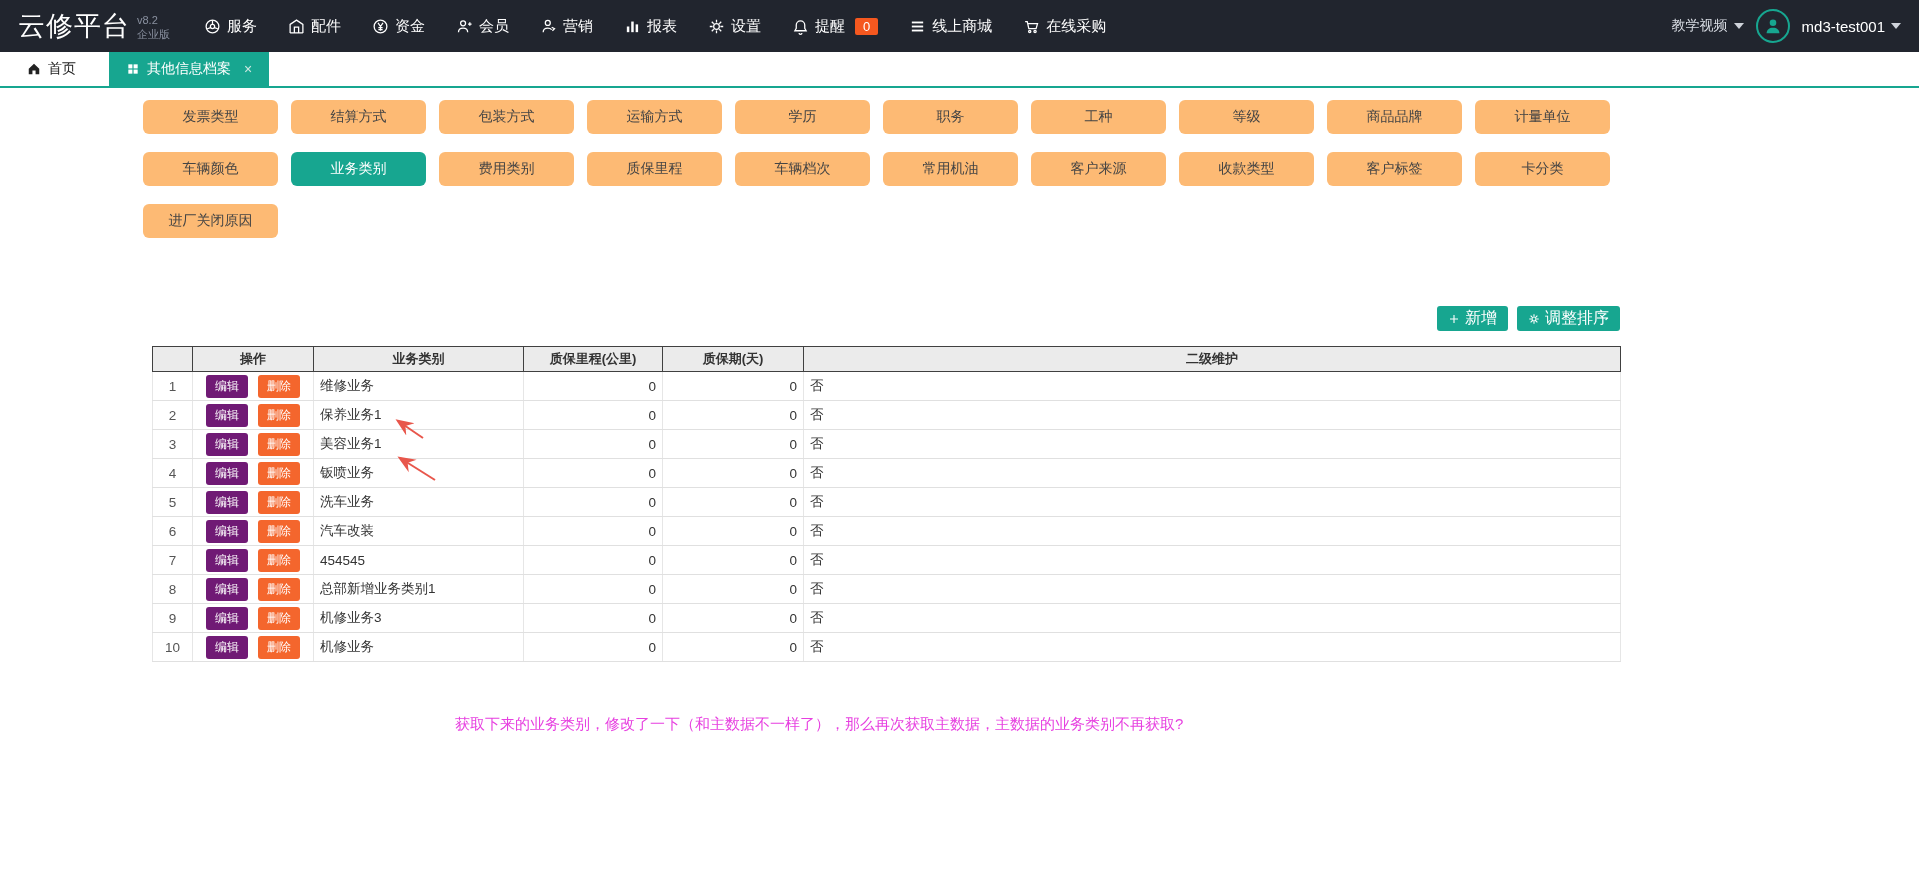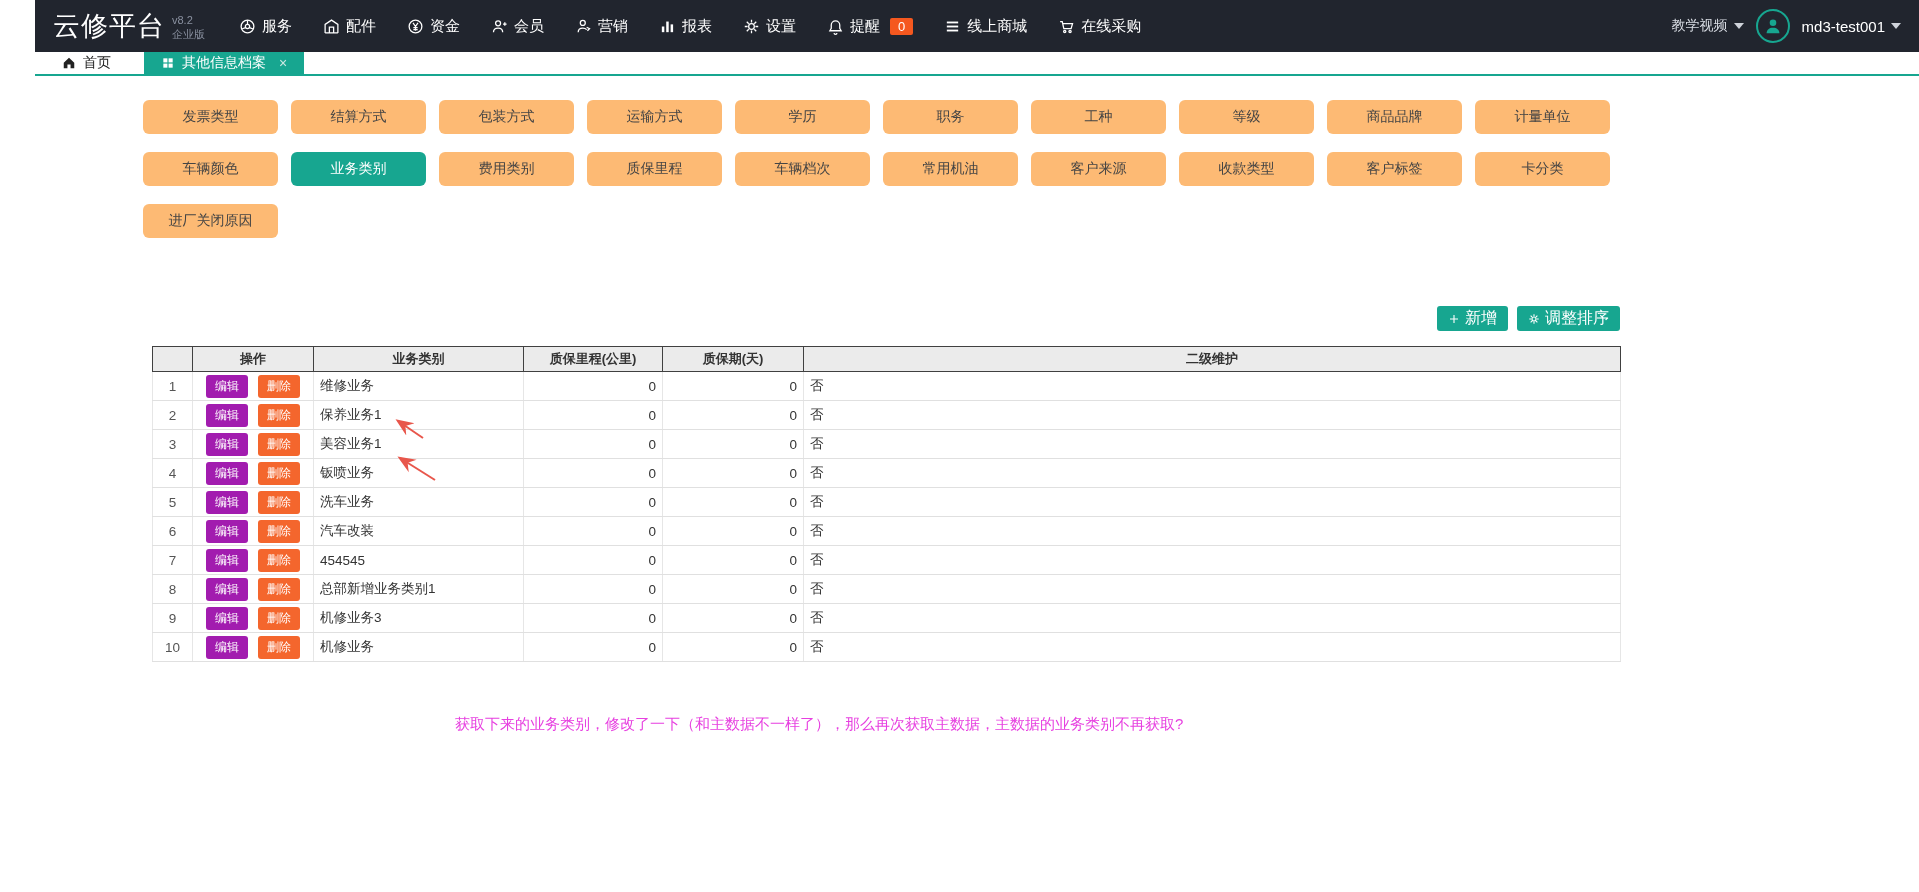--- a/index.html
+++ b/index.html
@@ -1,38 +1,38 @@
 <!DOCTYPE html>
 <html><head>
 <meta charset="utf-8">
 <style>
   * { margin:0; padding:0; box-sizing:border-box; }
   html,body { width:1919px; height:892px; background:#fff; overflow:hidden;
     font-family:"Liberation Sans","DejaVu Sans",sans-serif; }
-  .page { position:relative; width:1919px; height:892px;padding-left:35px; }
+  .page { position:relative; width:1919px; height:892px; }
 
   
   .navbar { height:52px; background:#21252e; display:flex; align-items:center; padding:0 18px; color:#fff; }
   .brand-wrap { display:flex; align-items:center; gap:7px; }
   .brand { font-size:27px; letter-spacing:1px; color:#fff; }
   .brand-meta { display:flex; flex-direction:column; font-size:11px; color:#8a91a0; line-height:1.25; padding-top:4px; }
   .nav-menu { display:flex; align-items:center; margin-left:34px; gap:31px; }
   .nav-item { display:flex; align-items:center; gap:6px; font-size:15px; color:#fff; cursor:pointer; white-space:nowrap; }
   .nav-item svg { width:17px; height:17px; stroke:#fff; fill:none; stroke-width:1.8; }
   .nav-item svg.filled { fill:#fff; stroke:none; }
   .badge { background:#f5581f; color:#fff; font-size:13px; padding:1px 8px; border-radius:2px; margin-left:4px; }
   .nav-right { margin-left:auto; display:flex; align-items:center; gap:12px; }
   .nav-right .link { display:flex; align-items:center; gap:6px; font-size:14px; color:#d9dde4; cursor:pointer;justify-content:flex-end; }
   .caret { width:0; height:0; border-left:5px solid transparent; border-right:5px solid transparent; border-top:6px solid #cfd3da; }
   .avatar { width:34px; height:34px; border-radius:50%; border:2px solid #17a690; display:flex; align-items:center; justify-content:center; background:#21252e; }
   .avatar svg { width:22px; height:22px; fill:#17a690; }
   .username { font-size:15px; color:#fff; }
 
   
-  .tabbar { height:24px; background:#fff; border-bottom:2px solid #17a690; display:flex; align-items:stretch; padding-left:10px; }
+  .tabbar { height:36px; background:#fff; border-bottom:2px solid #17a690; display:flex; align-items:stretch; padding-left:10px; }
   .tab { display:flex; align-items:center; gap:7px; padding:0 17px; font-size:14px; color:#222; cursor:pointer; }
   .tab svg { width:14px; height:14px; fill:#222; }
   .tab.active { background:#17a690; color:#fff; margin-left:16px; }
   .tab.active svg { fill:#fff; }
   .tab-close { color:#cfe9e3; font-size:14px; margin-left:6px; cursor:pointer; line-height:1; }
 
   
   .cats { position:absolute; left:143px; top:100px; }
   .cat-row { display:flex; gap:13px; margin-bottom:18px; }
   .cat-btn { width:135px; height:34px; background:#fdba74; border:none; border-radius:6px;
@@ -50,21 +50,21 @@
   .grid-wrap { position:absolute; left:152px; top:346px; }
   table { border-collapse:collapse; table-layout:fixed; width:1468px; }
   th { height:25px; background:#ebebeb; border:1px solid #404040; font-size:13px; font-weight:bold; color:#333; }
   td { height:29px; border:1px solid #e0e0e0; font-size:13.5px; color:#333; padding:0 6px; background:#fff; }
   tr.data-row td { border-left:1px solid #e6e6e6; border-right:1px solid #e6e6e6; }
   td.c-num { text-align:center; color:#555; }
   td.c-ops { text-align:center; }
   td.c-mile, td.c-days { text-align:right; }
   .btn-edit, .btn-del { border:none; border-radius:3px; color:#fff; font-size:12px;
     padding:3px 9px; margin:0 5px; cursor:pointer; font-family:inherit; }
-  .btn-edit { background:#a21caf; }
+  .btn-edit { background:#701a75; }
   .btn-del { background:#f4662d; }
 
   
   .arrows { position:absolute; left:0; top:0; width:1919px; height:892px; pointer-events:none; }
   .note { position:absolute; left:455px; top:715px; font-size:15px; color:#e740e0; white-space:nowrap; }
 </style>
 </head>
 <body>
 
 <div class="page">

